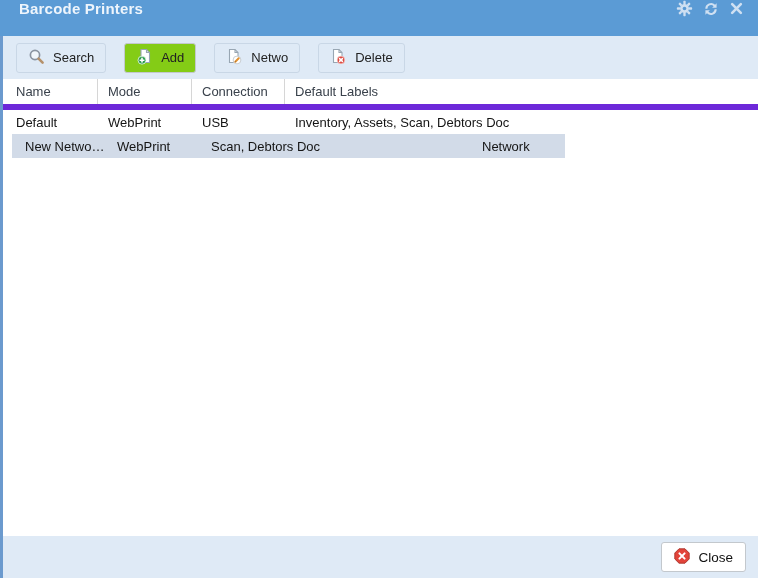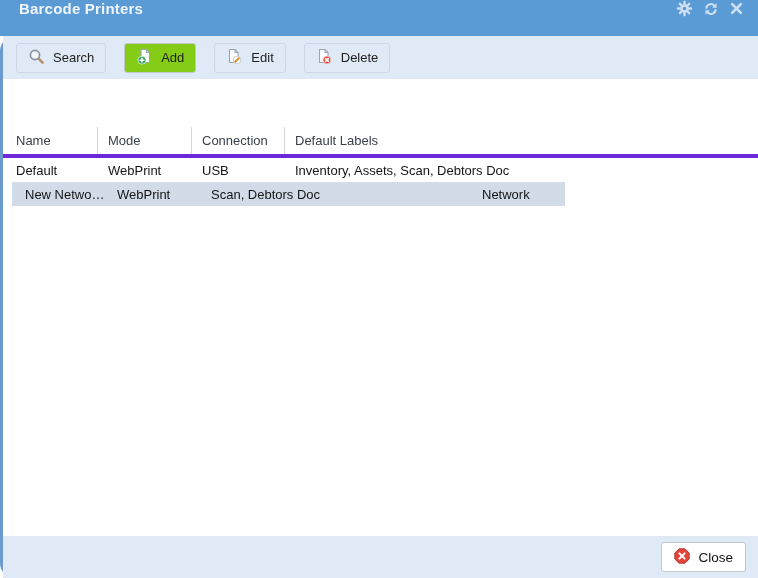--- a/index.html
+++ b/index.html
@@ -16,39 +16,39 @@
     display:flex;align-items:flex-start;
     padding:0 13px 0 19px;
   }
   .titlebar .title{
     color:#eef5fc;font-size:15px;font-weight:600;letter-spacing:.2px;
     flex:1 1 auto;white-space:nowrap;
   }
   .titlebar .tools{display:flex;align-items:center;gap:9px;}
   .tb-tool{width:17px;height:17px;display:flex;align-items:center;justify-content:center;cursor:pointer;}
   
-  .body{flex:1 1 auto;display:flex;flex-direction:column;border-left:3px solid #6b9ace;background:#fff;min-height:0;border-radius:15px;}
+  .body{flex:1 1 auto;display:flex;flex-direction:column;border-left:3px solid #6b9ace;background:#fff;min-height:0;}
   
   .toolbar{
     height:43px;flex:0 0 43px;background:#dfeaf6;
     display:flex;align-items:center;padding:0 0 0 13px;
   }
   .tbtn{
     height:30px;display:flex;align-items:center;gap:8px;
     padding:0 11px;margin-right:18px;border-radius:3px;
     border:1px solid rgba(175,192,210,0.45);background:transparent;
     font-size:13px;color:#222;cursor:pointer;white-space:nowrap;
   }
   .tbtn.hovered{background:#84cc16;border:1px solid #c3c8cd;}
   .tbtn svg{flex:0 0 auto;}
   
   .grid-header{
     height:31px;flex:0 0 31px;background:#fff;
-    border-bottom:4px solid #6d28d9;
-    display:flex;align-items:stretch;margin-top:48px;
+    border-bottom:6px solid #6d28d9;
+    display:flex;align-items:stretch;
   }
   .hcell{
     display:flex;align-items:center;font-size:13px;color:#39414b;
     padding-left:10px;cursor:pointer;white-space:nowrap;overflow:hidden;
   }
   .hcell.sep{border-right:1px solid #d6d6d6;}
   .c-name{width:95px;padding-left:13px;}
   .c-mode{width:94px;}
   .c-conn{width:93px;}
   .c-labels{width:271px;}
@@ -151,21 +151,21 @@
       <button class="tbtn">
         <span>
           <svg width="17" height="17" viewBox="0 0 17 17">
             <path d="M3.5 1.5 H9 L12 4.5 V14.5 H3.5 Z" fill="#fff" stroke="#98a6b3" stroke-width="1.1"></path>
             <path d="M9 1.5 V4.5 H12" fill="none" stroke="#98a6b3" stroke-width="1.1"></path>
             <circle cx="11" cy="12" r="3.9" fill="#fff" stroke="#c2c7cc" stroke-width="0.9"></circle>
             <line x1="9.3" y1="13.7" x2="12.7" y2="10.3" stroke="#e2912f" stroke-width="2" stroke-linecap="round"></line>
             <line x1="9.1" y1="13.9" x2="9.6" y2="13.4" stroke="#555" stroke-width="0.9"></line>
           </svg>
         </span>
-        <span>Edit</span>
+        <span>Netwo</span>
       </button>
 
       <button class="tbtn">
         <span>
           <svg width="17" height="17" viewBox="0 0 17 17">
             <path d="M3.5 1.5 H9 L12 4.5 V14.5 H3.5 Z" fill="#fff" stroke="#98a6b3" stroke-width="1.1"></path>
             <path d="M9 1.5 V4.5 H12" fill="none" stroke="#98a6b3" stroke-width="1.1"></path>
             <circle cx="11" cy="12" r="3.9" fill="#dd4b43" stroke="#f6e0de" stroke-width="0.7"></circle>
             <g stroke="#fff" stroke-width="1.5" stroke-linecap="round">
               <line x1="9.6" y1="10.6" x2="12.4" y2="13.4"></line>

